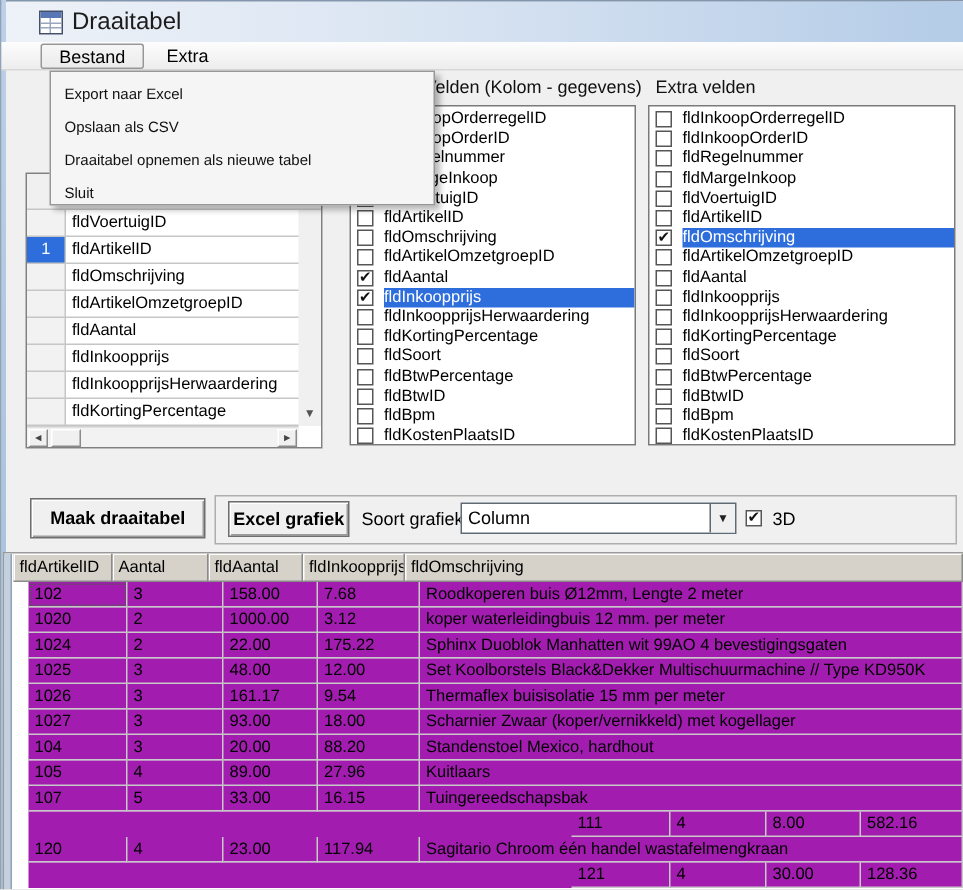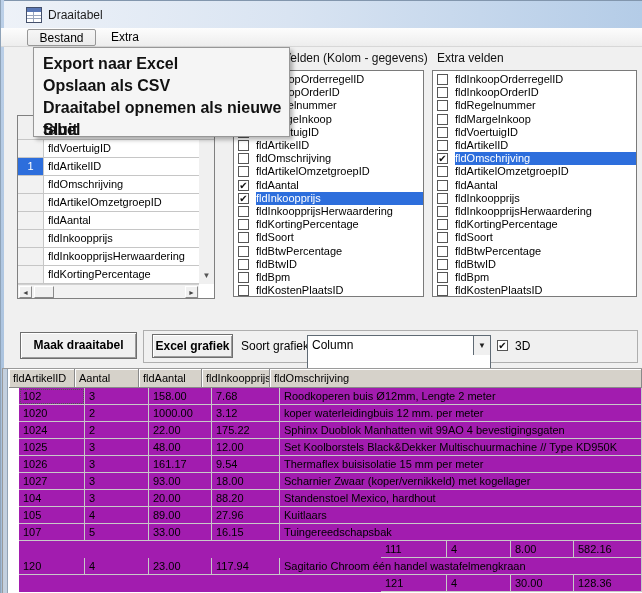--- a/index.html
+++ b/index.html
@@ -13,33 +13,33 @@
     background:linear-gradient(180deg,#bcd0e8,#a2bcd9); border-left:1px solid #8fa3b8; }
   #titlebar { position:absolute; left:0; top:0; width:642px; height:28px;
     background:linear-gradient(90deg,#eef2f8 0%,#d9e4f2 45%,#b4cce7 100%);
     border-top:1px solid #8296ad; border-radius:5px 0 0 0; }
   #app-icon { position:absolute; left:26px; top:6px; width:16px; height:16px;
     background:#fff; border:1px solid #44506b; }
   #app-icon .bar { position:absolute; left:0; top:0; width:14px; height:4px; background:#5a77b5; }
   #app-icon .l1, #app-icon .l2 { position:absolute; left:0; width:14px; height:1px; background:#9aa6bd; }
   #app-icon .l1 { top:7px; } #app-icon .l2 { top:10px; }
   #app-icon .v { position:absolute; left:6px; top:4px; width:1px; height:10px; background:#9aa6bd; }
-  #title-text { position:absolute; left:48px; top:0; height:28px; line-height:28px; font-size:12px; color:#1c1c1c; }
+  #title-text { position:absolute; left:48px; top:0; height:28px; line-height:28px; font-size:16px; color:#1c1c1c; }
   
   #menubar { position:absolute; left:1px; top:28px; width:641px; height:19px;
     background:linear-gradient(#fdfdfd,#ededed); border-bottom:1px solid #d7d7d7; }
   .menu-btn { position:absolute; top:1px; height:17px; line-height:16px; text-align:center; font-size:12px; }
   #menu-bestand { left:26px; width:69px; border:1px solid #979797; border-radius:2px;
     background:linear-gradient(#f6f6f6,#ebebeb); }
   #menu-extra { left:100px; width:48px; }
   
   #file-menu { position:absolute; left:33px; top:47px; width:257px; height:90px;
     background:#f5f5f5; border:1px solid #979797; box-shadow:3px 3px 4px rgba(0,0,0,0.28);
     z-index:60; padding-top:5px; }
-  .menu-item { height:22px; line-height:22px; padding-left:9px; font-size:16px; color:#111;font-weight:bold; }
+  .menu-item { height:22px; line-height:22px; padding-left:9px; font-size:10px; color:#111; }
   
   .panel-label { position:absolute; font-size:12px; color:#111; }
   #col-fields-label { left:283px; top:51px; }
   #extra-fields-label { left:437px; top:51px; }
   .listbox { position:absolute; top:70px; height:227px; background:#fff;
     border:1px solid #7a7a7a; overflow:hidden; padding-top:2px; }
   #col-fields-list { left:233px; width:191px; }
   #extra-fields-list { left:432px; width:205px; }
   .li { display:flex; align-items:center; height:13.2px; }
   .cb { flex:0 0 auto; width:11px; height:11px; margin-left:4px; margin-right:7px;
@@ -69,21 +69,21 @@
     background:#f0f0f0; border:1px solid; border-color:#fff #8a8a8a #8a8a8a #fff; }
   
   .btn { position:absolute; background:#f0f0f0; border:1px solid #6e6e6e;
     box-shadow:inset 1px 1px 0 #fff, inset -1px -1px 0 #9c9c9c;
     font-size:12px; text-align:center; font-family:"Liberation Sans",sans-serif;font-weight:bold; }
   #btn-make { left:20px; top:332px; width:117px; height:27px; line-height:25px; }
   #chart-frame { position:absolute; left:143px; top:330px; width:495px; height:33px;
     border:1px solid #aeaeae; }
   #btn-excel { left:152px; top:334px; width:81px; height:24px; line-height:22px; }
   #chart-type-label { position:absolute; left:241px; top:334px; height:24px; line-height:24px; font-size:12px; }
-  #combo { position:absolute; left:307px; top:335px; width:184px; height:35px;
+  #combo { position:absolute; left:307px; top:335px; width:184px; height:21px;
     background:#fff; border:1px solid #5f6a74; }
   #combo-value { position:absolute; left:4px; top:0; height:19px; line-height:19px; font-size:12px; }
   #combo-btn { position:absolute; right:0; top:0; width:17px; height:19px; background:#f0f0f0;
     border-left:1px solid #5f6a74; color:#222; font-size:8px; line-height:19px; text-align:center; }
   #chk-3d { position:absolute; left:497px; top:340px; width:11px; height:11px; background:#fff;
     border:1px solid #565656; font-size:10px; line-height:9px; text-align:center; color:#111; }
   #chk-3d-label { position:absolute; left:515px; top:334px; height:24px; line-height:24px; font-size:12px; }
   
   #result-table { position:absolute; left:2px; top:368px; width:640px; height:225px;
     background:#fff; border-top:1px solid #9a9a9a; border-left:1px solid #9a9a9a; overflow:hidden; }

